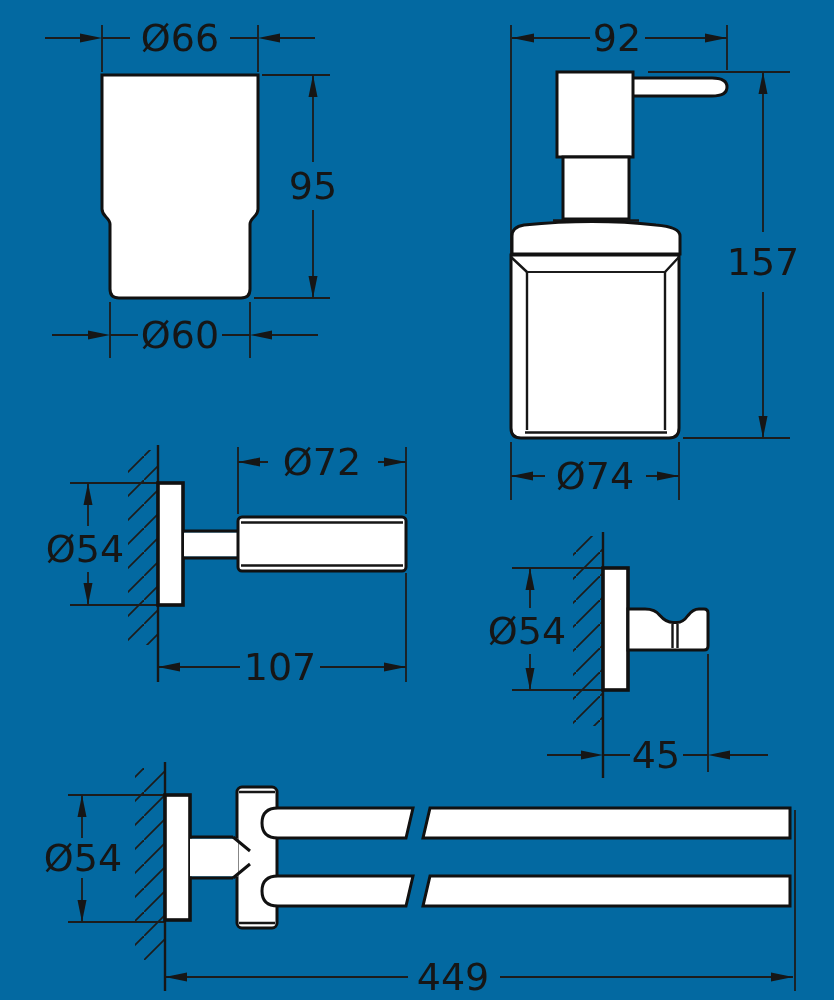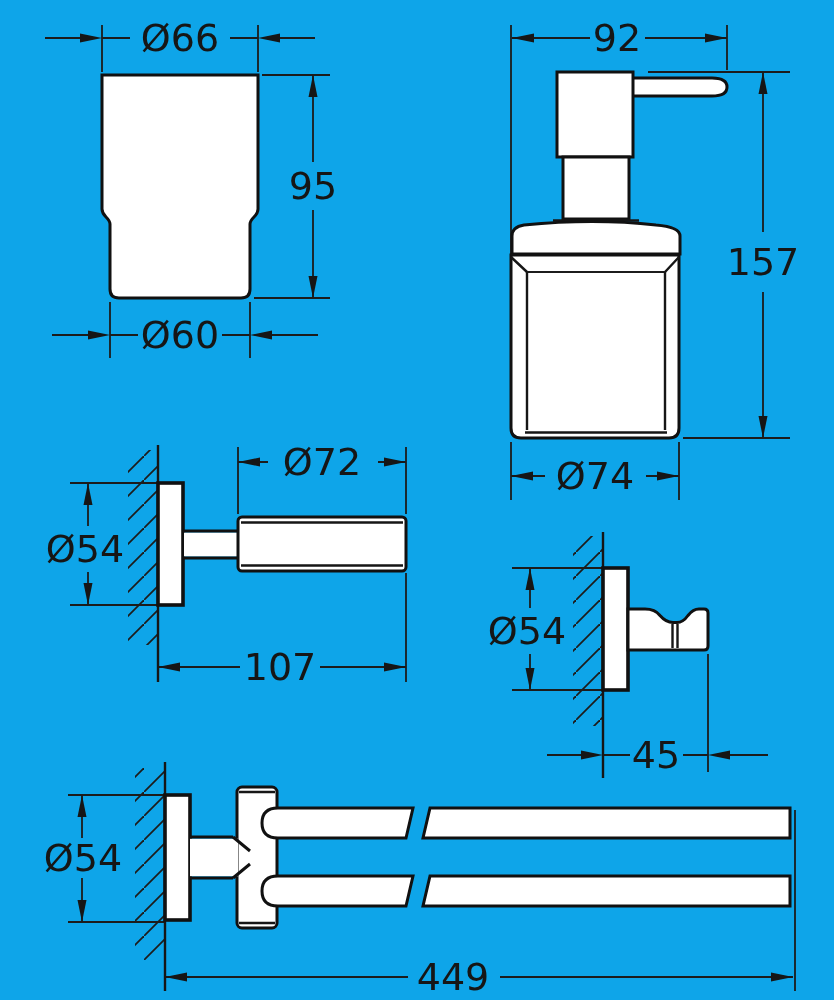--- a/index.html
+++ b/index.html
@@ -1,16 +1,16 @@
 <!DOCTYPE html>
 <html><head>
 <meta charset="utf-8">
 <style>
   html,body{margin:0;padding:0;background:#ffffff;}
-  .stage{position:relative;width:834px;height:1000px;background:#0ea5e9;overflow:hidden;}
+  .stage{position:relative;width:834px;height:1000px;background:#0369a1;overflow:hidden;}
   svg{display:block;}
   text{font-family:"DejaVu Sans","Liberation Sans",sans-serif;font-size:38px;fill:#161616;}
   .thin{stroke:#1c1c1c;stroke-width:1.8;fill:none;}
   .med{stroke:#161616;stroke-width:2.4;fill:none;}
   .thick{stroke:#111;stroke-width:3;fill:none;}
   .thickw{stroke:#111;stroke-width:3;fill:#fff;}
   .platew{stroke:#111;stroke-width:3.6;fill:#fff;}
   .arrow{fill:#161616;stroke:none;}
   .whitefill{fill:#fff;stroke:none;}
 </style>

